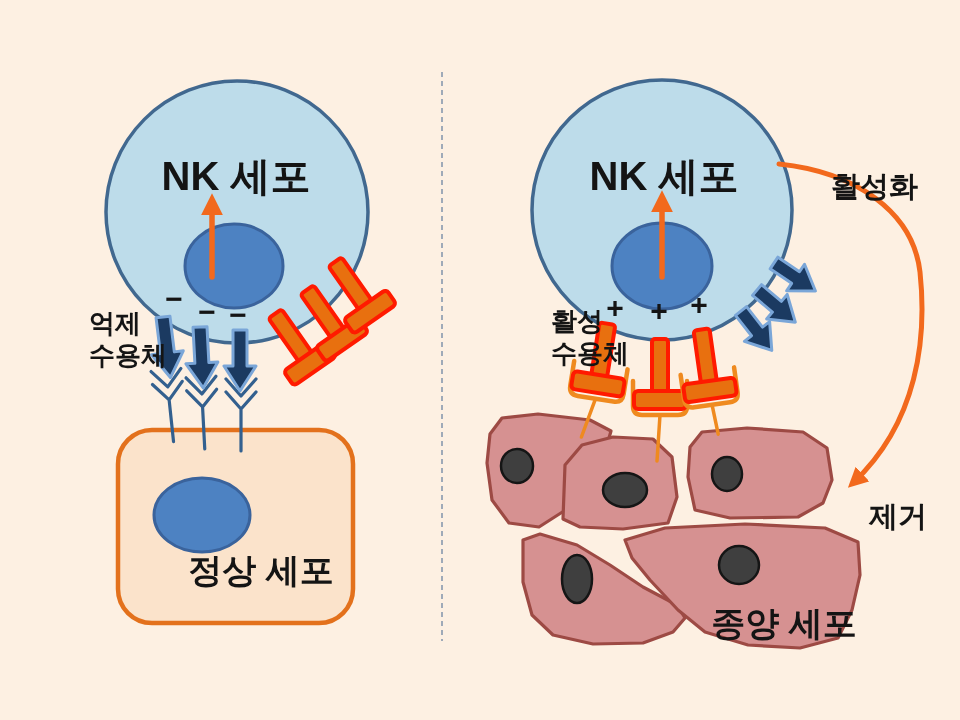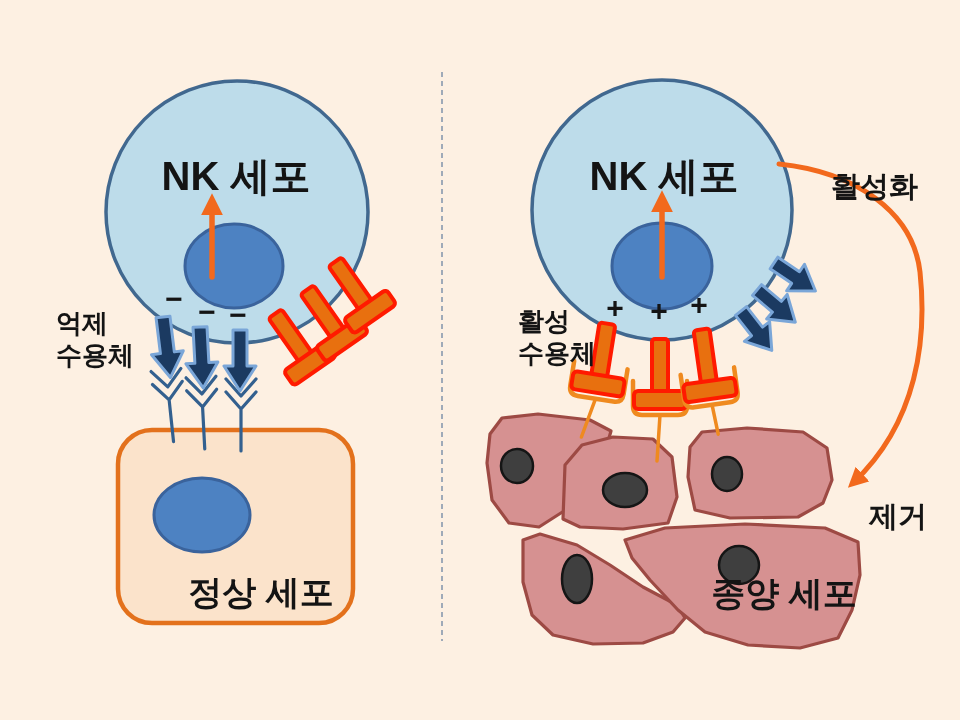--- a/index.html
+++ b/index.html
@@ -23,21 +23,21 @@
   .receptor-t rect{fill:var(--receptor-fill,#e8700f);stroke:var(--receptor-outline,#ff1a00);stroke-width:4;stroke-linejoin:round;}
   .u-bracket{fill:none;stroke:var(--bracket-stroke,#ef8a1f);stroke-width:4.5;stroke-linecap:round;}
   .stem{stroke:var(--bracket-stroke,#ef8a1f);stroke-width:3.5;stroke-linecap:round;fill:none;}
   .tumor{fill:var(--tumor-fill,#d69191);stroke:var(--tumor-border,#9d4a44);stroke-width:3.2;stroke-linejoin:round;}
   .tumor-nucleus{fill:var(--tumor-nucleus,#3f3f3f);stroke:#151515;stroke-width:2.5;}
 
   
   .label{position:absolute;font-weight:bold;color:var(--text,#141414);white-space:nowrap;}
   .title-label{font-size:40px;width:220px;text-align:center;}
   .cell-label{font-size:34px;text-align:center;}
-  .receptor-label{font-size:26px;line-height:1.22;}
+  .receptor-label{font-size:26px;line-height:1.22;margin-left:33px;}
   .note-label{font-size:29px;}
   .sign{position:absolute;font-weight:bold;color:var(--text,#141414);text-align:center;}
   .minus{font-size:30px;width:24px;height:30px;line-height:30px;}
   .plus{font-size:30px;width:28px;height:30px;line-height:30px;}
 </style>
 </head>
 <body>
 
 <div id="stage">
 
@@ -149,19 +149,19 @@
   </div>
 
   <div class="sign minus" style="left:162px;top:284px;">−</div>
   <div class="sign minus" style="left:195px;top:297px;">−</div>
   <div class="sign minus" style="left:226px;top:300px;">−</div>
 
   <div class="sign plus" style="left:601px;top:293px;">+</div>
   <div class="sign plus" style="left:645px;top:296px;">+</div>
   <div class="sign plus" style="left:685px;top:290px;">+</div>
 
-  <div class="label cell-label" style="left:161px;top:570px;width:200px;">정상 세포</div>
-  <div class="label cell-label" style="left:664px;top:571px;width:240px;">종양 세포</div>
+  <div class="label cell-label" style="left:161px;top:548px;width:200px;">정상 세포</div>
+  <div class="label cell-label" style="left:664px;top:601px;width:240px;">종양 세포</div>
 
   <div class="label note-label" style="left:831px;top:151px;margin-top:16px;">활성화</div>
   <div class="label note-label" style="left:869px;top:497px;font-family:Liberation Mono, monospace;">제거</div>
 
 </div>
 
 </body></html>

